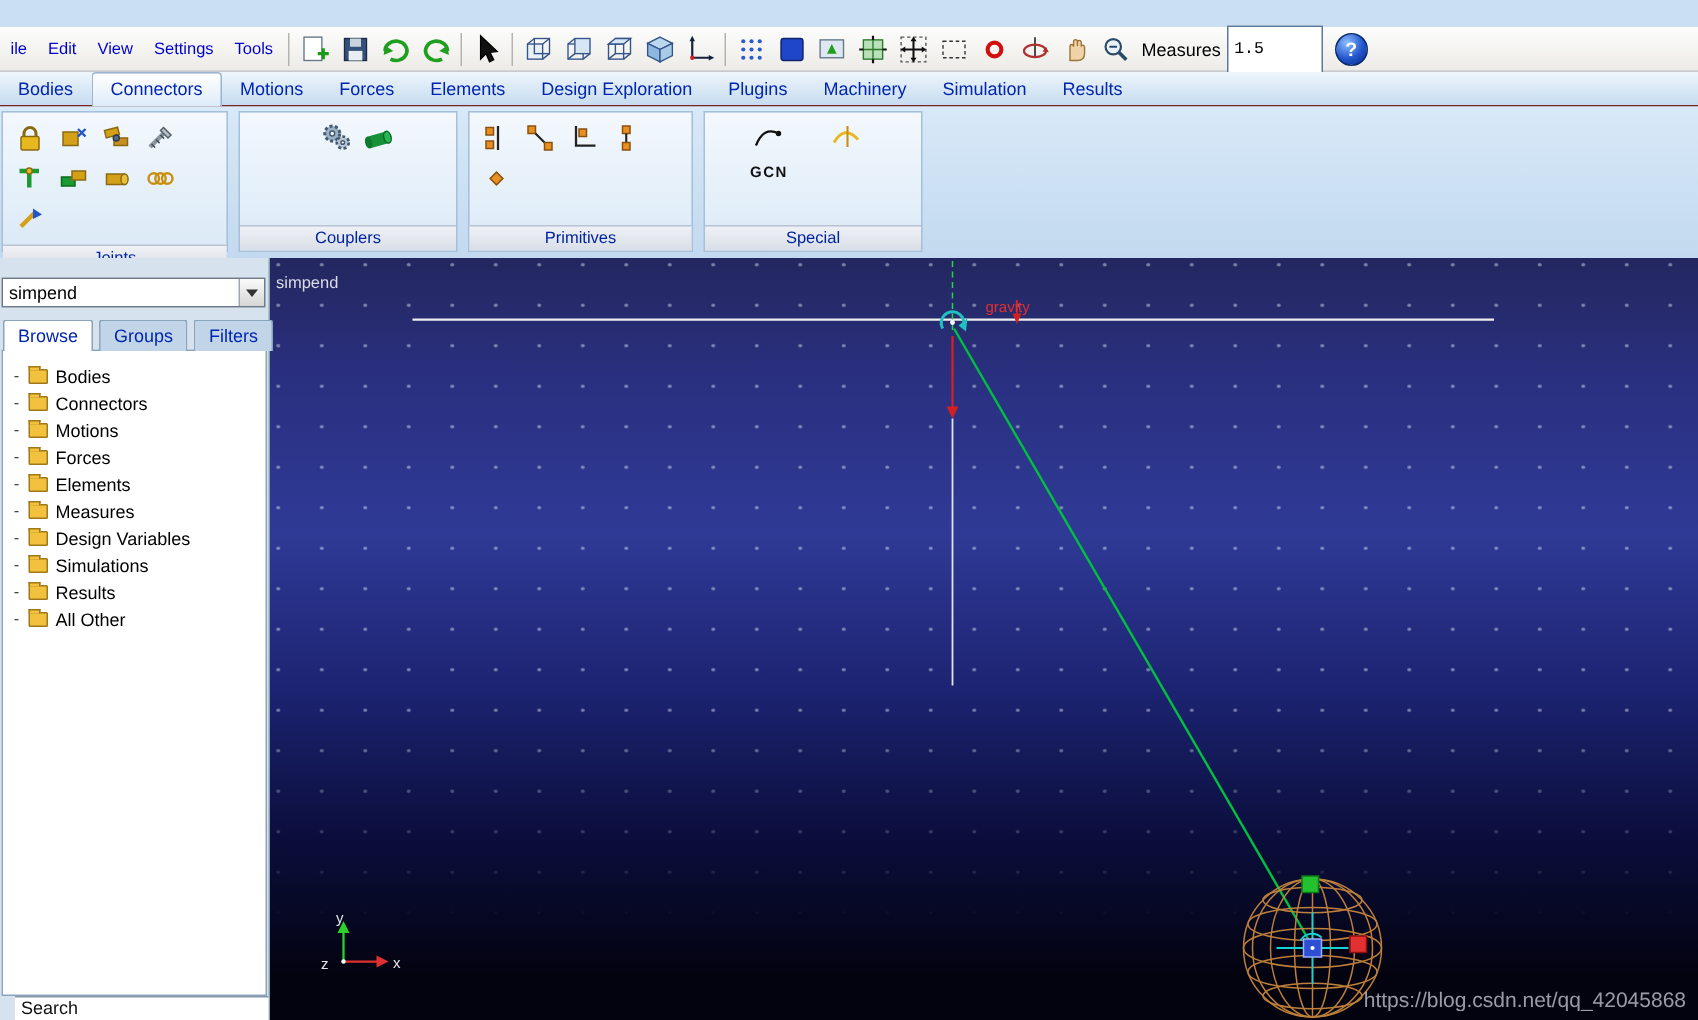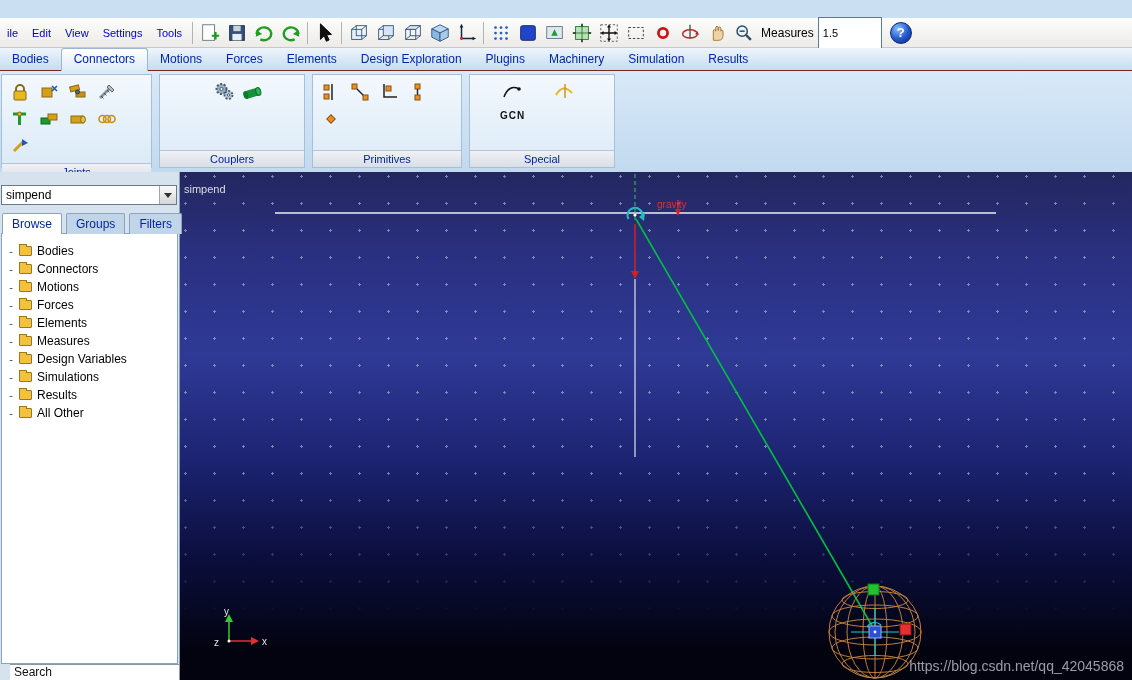--- a/index.html
+++ b/index.html
@@ -17,21 +17,21 @@
   
   .menurow { position:absolute; left:0; top:18px; width:100%; height:30px;
     background:linear-gradient(#fdfdfc,#ecebe7); border-bottom:1px solid #c9c9c9;
     display:flex; align-items:center; }
   .menu { color:#0000cc; font-size:11px; padding:0 7px; cursor:default; }
   .vsep { width:1px; height:22px; background:#b3b3b3; margin:0 3px; flex:0 0 1px; }
   .tbtn { width:27px; height:26px; display:flex; align-items:center; justify-content:center; flex:0 0 27px; }
   .tbtn svg { width:22px; height:22px; }
   .inc-label { font-size:12px; color:#000; margin:0 4px 0 4px; white-space:nowrap; }
   .inc-input { width:64px; height:19px; font-size:11px; border:1px solid #5a7a9a; padding:15px 4px;
-    font-family:Liberation Sans, sans-serif; }
+    font-family:Liberation Mono, monospace; }
   .help-btn { width:22px; height:22px; border-radius:50%; margin-left:8px; color:#fff;
     background:radial-gradient(circle at 35% 28%, #8cc0ff, #2255cc 55%, #0a2a85);
     border:1px solid #0a2a70; display:flex; align-items:center; justify-content:center;
     font-weight:bold; font-size:13px; }
 
   
   .tabsrow { position:absolute; left:0; top:48px; width:100%; height:23px;
     background:linear-gradient(#eef5fc,#c6dcf0); border-bottom:1px solid #7b2222;
     display:flex; align-items:flex-end; }
   .rtab { font-size:12px; color:#0026b0; padding:3px 12px 4px 12px; cursor:default; }

